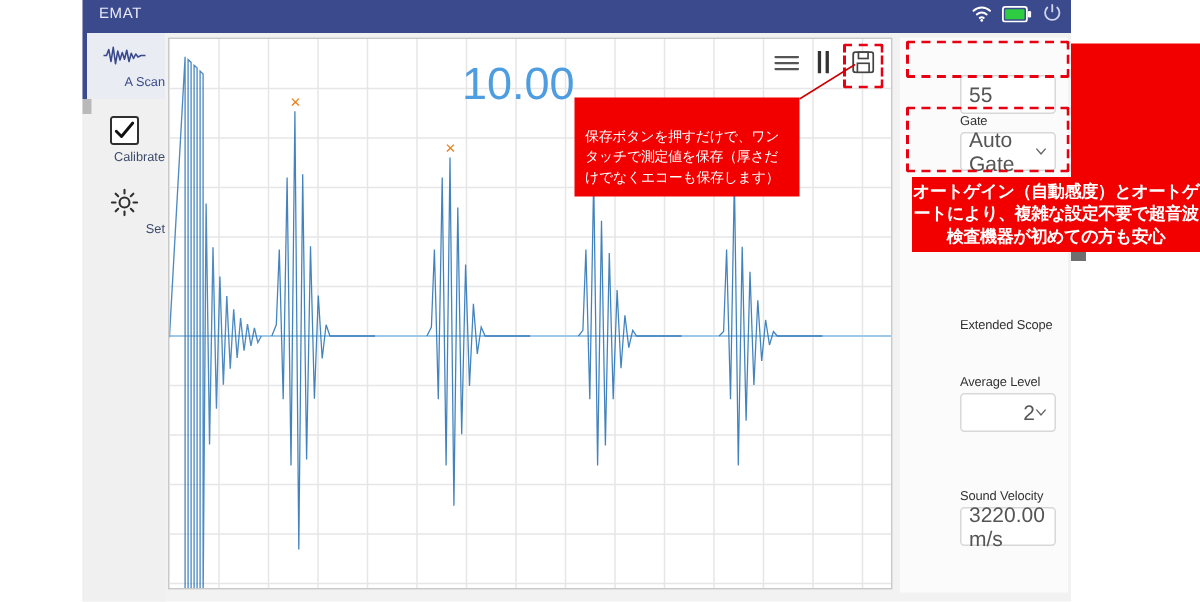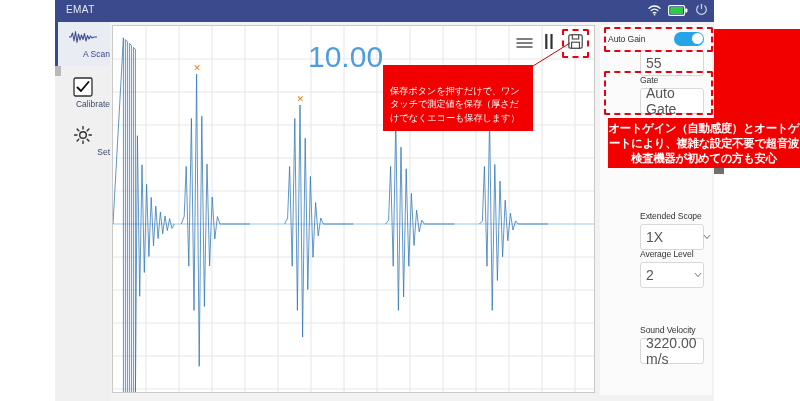--- a/index.html
+++ b/index.html
@@ -45,21 +45,21 @@
   #callout-leader{position:absolute;left:0;top:0;width:800px;height:401px;z-index:29;
       pointer-events:none;}
 
   
   #settings{position:absolute;left:545px;top:25px;width:112px;height:370px;background:#fbfbfb;}
   .field{position:absolute;left:8px;width:96px;}
   .flabel{font-size:8.6px;color:#333;display:block;margin-bottom:2.5px;letter-spacing:-.1px;margin-left:32px;}
   .fbox{height:17px;border:1px solid #d8d8d8;border-radius:3px;background:#fff;
         font-size:14px;color:#555;padding:12px 5px;box-sizing:border-box;
         display:flex;align-items:center;margin-left:32px;}
-  .fbox.sel{justify-content:space-between;gap:40px;}
+  .fbox.sel{justify-content:flex-end;}
   .chev{width:8px;height:8px;flex:0 0 auto;}
   .dashed{position:absolute;border:2px dashed #e60012;border-radius:2px;}
 
   
   #row-autogain{position:absolute;left:8px;top:6px;width:96px;height:15px;
                 display:flex;align-items:center;justify-content:space-between;}
   #toggle-autogain{width:30px;height:14px;border-radius:7px;background:#25a4e8;position:relative;}
   #toggle-autogain:after{content:"";position:absolute;right:1.5px;top:1.5px;width:11px;height:11px;
                          border-radius:50%;background:#fff;}
 
@@ -206,24 +206,20 @@
           <rect x="0.8" y="0.8" width="13.4" height="13.4" rx="1.4" fill="#fff" stroke="#444" stroke-width="1.2"></rect>
           <rect x="4.3" y="0.8" width="6.4" height="4.2" fill="#fff" stroke="#444" stroke-width="1.1"></rect>
           <rect x="3.6" y="8.2" width="7.8" height="6" fill="#fff" stroke="#444" stroke-width="1.1"></rect>
         </svg>
       </span>
     </div>
   </div>
 
   <div id="settings">
 
-    <div id="row-autogain">
-      <span class="flabel" style="margin:0">Auto Gain</span>
-      <span id="toggle-autogain"></span>
-    </div>
     <div class="field" style="top:25px">
       <div class="fbox">55</div>
     </div>
     <div class="dashed" style="left:4px;top:2px;width:105px;height:21px"></div>
 
     <div class="field" style="top:50px">
       <span class="flabel">Gate</span>
       <div class="fbox sel">
         <span>Auto Gate</span>
         <svg class="chev" viewBox="0 0 10 10">
@@ -238,26 +234,20 @@
       <div class="fbox sel">
         <span></span>
         <svg class="chev" viewBox="0 0 10 10">
           <polyline points="1.5,3 5,7 8.5,3" fill="none" stroke="#666" stroke-width="1.2" stroke-linecap="round"></polyline>
         </svg>
       </div>
     </div>
 
     <div class="field" style="top:186px">
       <span class="flabel">Extended Scope</span>
-      <div class="fbox sel">
-        <span>1X</span>
-        <svg class="chev" viewBox="0 0 10 10">
-          <polyline points="1.5,3 5,7 8.5,3" fill="none" stroke="#666" stroke-width="1.2" stroke-linecap="round"></polyline>
-        </svg>
-      </div>
     </div>
 
     <div class="field" style="top:224px">
       <span class="flabel">Average Level</span>
       <div class="fbox sel">
         <span>2</span>
         <svg class="chev" viewBox="0 0 10 10">
           <polyline points="1.5,3 5,7 8.5,3" fill="none" stroke="#666" stroke-width="1.2" stroke-linecap="round"></polyline>
         </svg>
       </div>

